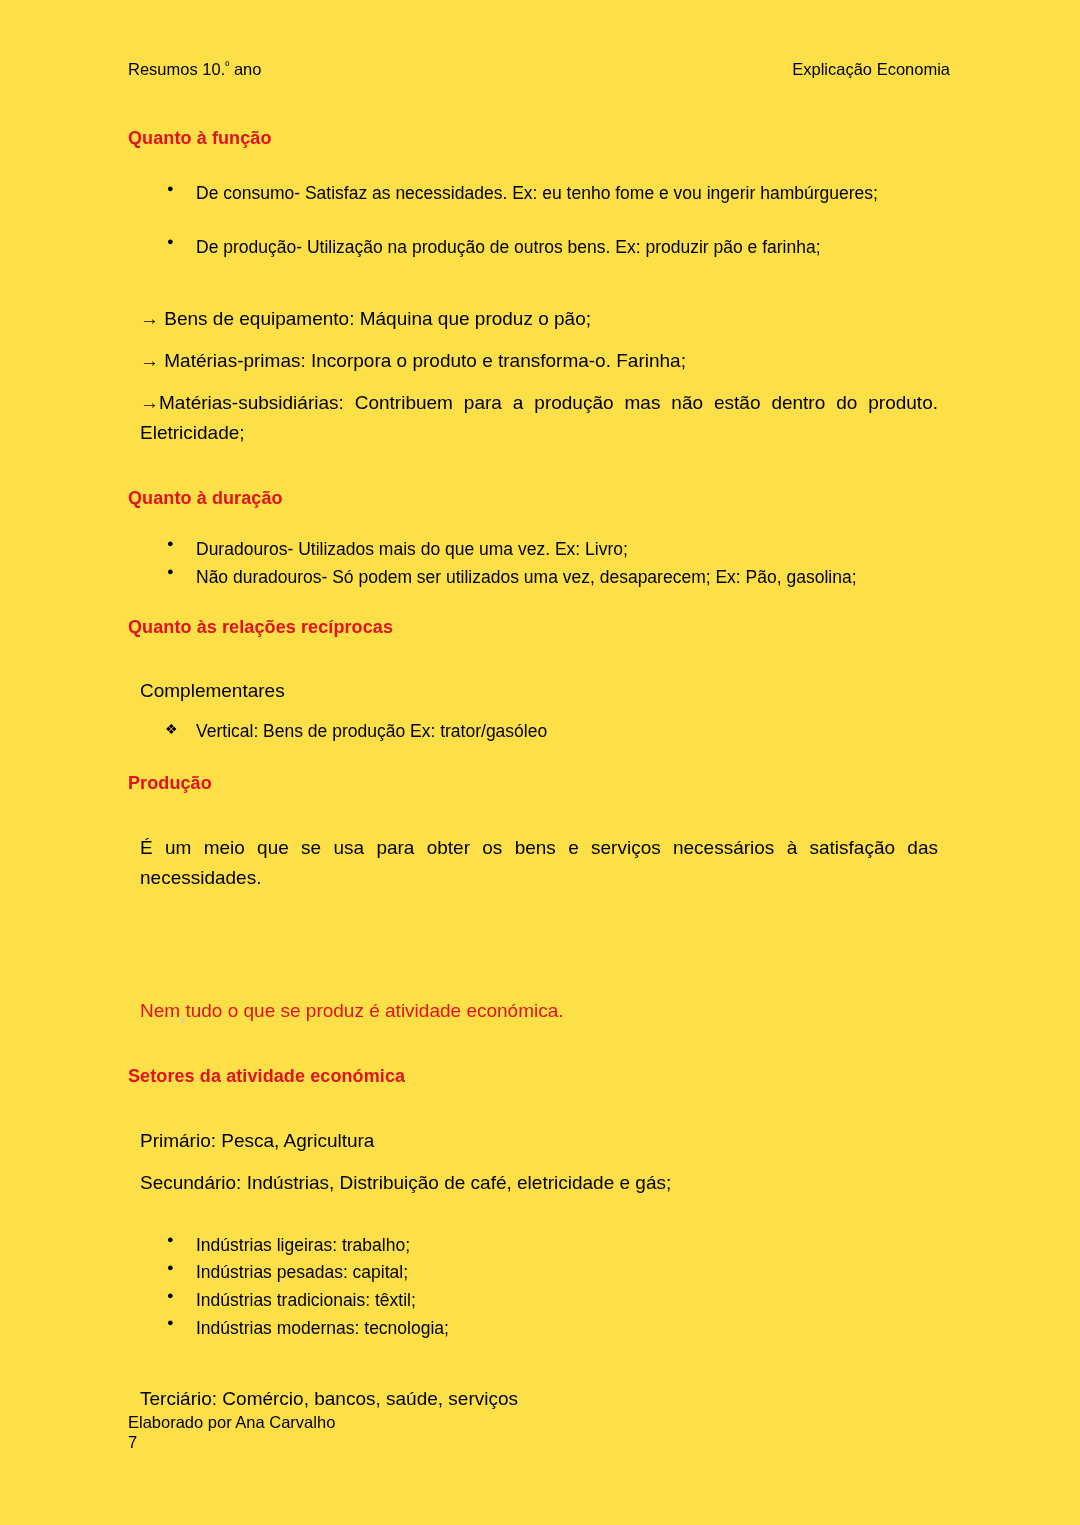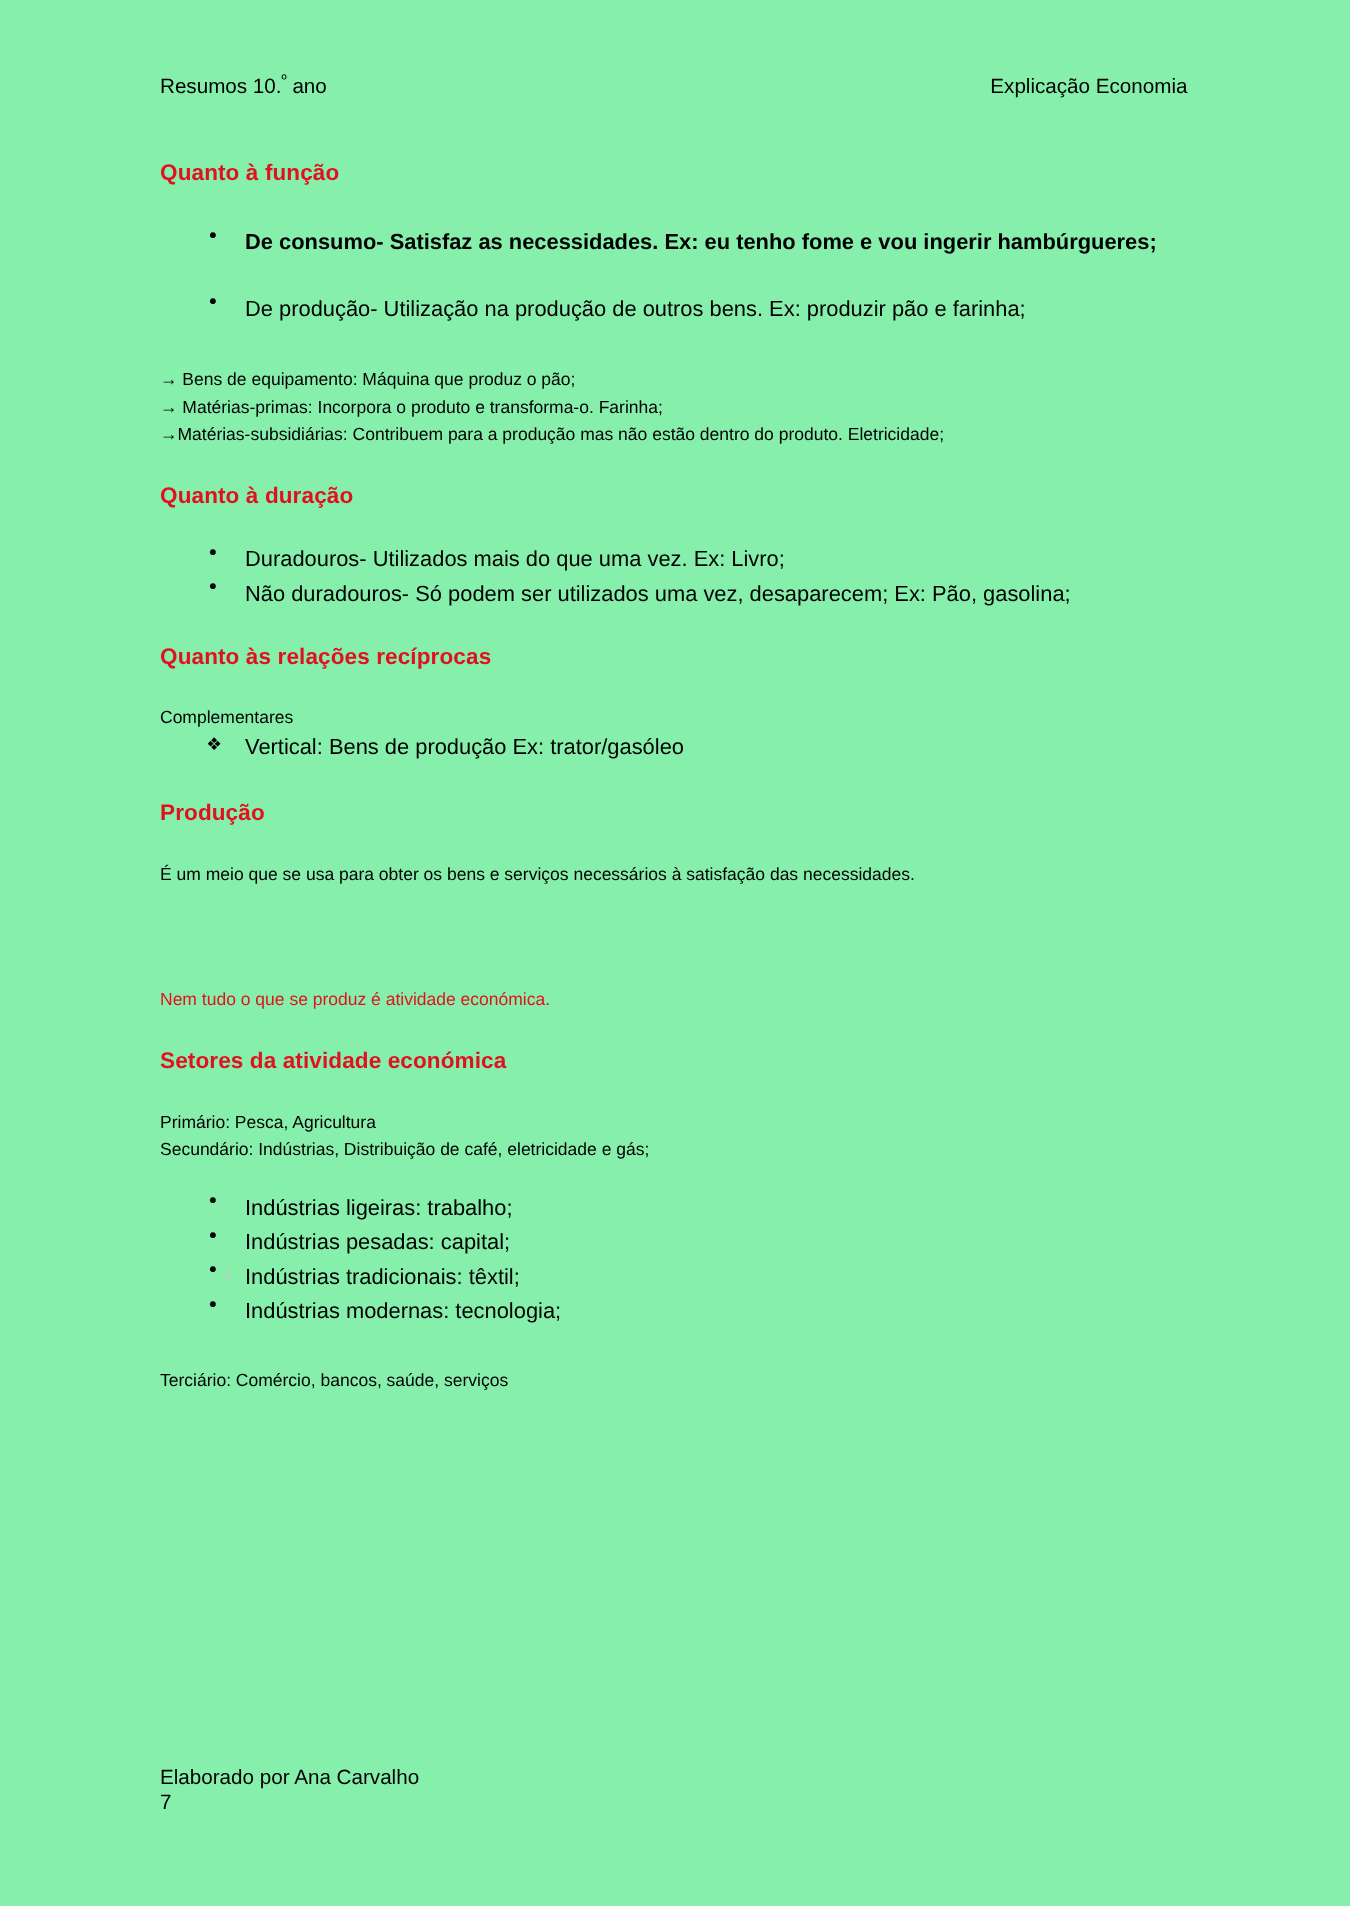--- a/index.html
+++ b/index.html
@@ -10,21 +10,21 @@
   }
   body {
     font-family: "Liberation Sans", sans-serif;
     color: #000000;
   }
   .page {
     position: relative;
     width: 1080px;
     height: 1525px;
     margin: 0 auto;
-    background: #86efac;
+    background: #fde047;
     overflow: hidden;
     box-sizing: border-box;
   }
 
   
   .runhead {
     position: absolute;
     top: 60px;
     left: 128px;
     width: 822px;
@@ -65,23 +65,23 @@
   h2.section {
     font-size: 18px;
     font-weight: bold;
     color: #e1121f;
     margin: 0;
     line-height: 1.35;
     letter-spacing: 0.1px;
   }
 
   p.body {
-    font-size: 14px;
+    font-size: 19px;
     line-height: 1.58;
-    margin: 0;
+    margin: 12px;
     color: #000;
   }
   p.body.justify {
     text-align: justify;
     text-align-last: left;
   }
   p.red {
     color: #e1121f;
   }
 
@@ -109,21 +109,20 @@
   }
   ul.bullets.diamond > li::before {
     content: "\2756";
     font-size: 14px;
     left: 37px;
     top: 0.5px;
   }
   ul.bullets > li.justify {
     text-align: justify;
     text-align-last: left;
-    font-weight: bold;
   }
   .gap-22 { height: 22px; }
   .gap-24 { height: 24px; }
   .gap-26 { height: 26px; }
   .gap-30 { height: 30px; }
 
   
   .artifact {
     position: absolute;
     left: 181px;

